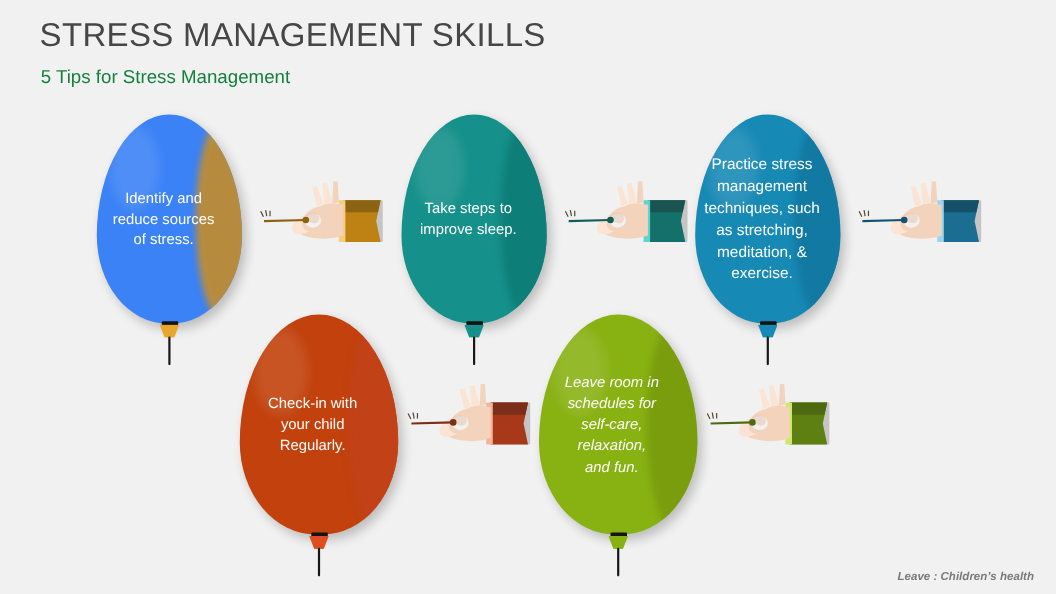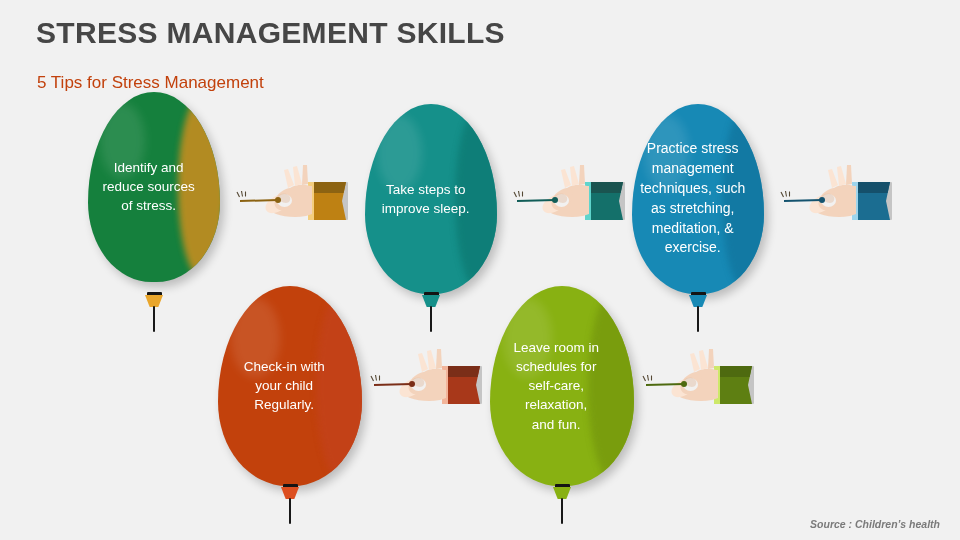--- a/index.html
+++ b/index.html
@@ -19,21 +19,21 @@
     inset: 0;
     width: 960px;
     height: 540px;
     background: #f1f1f1;
   }
   .title {
     position: absolute;
     left: 36px;
     top: 16px;
     font-size: 30px;
-    font-weight: bold;
+    font-weight: normal;
     letter-spacing: 0.3px;
     color: #464646;
     white-space: nowrap;
   }
   .subtitle {
     position: absolute;
     left: 37px;
     top: 60px;
     font-size: 17px;
     font-weight: normal;
@@ -131,25 +131,25 @@
     top: 0;
     overflow: visible;
   }
 </style>
 </head>
 <body style="background: rgb(241, 241, 241);">
 
 <div class="slide" style="background: rgb(241, 241, 241);">
 
   <div class="title" style="color: rgb(70, 70, 70);">STRESS MANAGEMENT SKILLS</div>
-  <div class="subtitle" style="color: #c2410c; margin-top: 13px;">5 Tips for Stress Management</div>
+  <div class="subtitle" style="color: #15803d;">5 Tips for Stress Management</div>
 
   <div id="balloon-layer">
       <div class="balloon-wrap">
-        <div class="balloon" style="left: 88px; top: 92px; width: 132px; height: 190px; background: #15803d;">
+        <div class="balloon" style="left: 88px; top: 104px; width: 132px; height: 190px; background: #3b82f6;">
           <div class="shade" style="background: rgb(206, 142, 30); opacity: 0.85;"></div>
           <div class="gloss"></div>
           <div class="balloon-text" style="font-size: 13.5px;">Identify and
 reduce sources
 of stress.</div>
         </div>
         <div class="knot-bar" style="left: 146.5px; top: 292px;"></div>
         <div class="knot" style="left: 145px; top: 295px; background: rgb(233, 166, 44);"></div>
         <div class="string" style="left: 153.1px; top: 306px;"></div>
         <div class="hand-group" style="left: 238px; top: 156px;">
@@ -380,21 +380,21 @@
       <line x1="3.5" y1="35" x2="4.5" y2="40.5"></line>
       <line x1="7.5" y1="35.5" x2="7.5" y2="40.5"></line>
     </g>
   </svg>
         </div>
       </div>
       <div class="balloon-wrap">
         <div class="balloon" style="left: 490px; top: 286px; width: 144px; height: 200px; background: rgb(136, 177, 18);">
           <div class="shade" style="background: rgb(119, 154, 14); opacity: 0.85;"></div>
           <div class="gloss"></div>
-          <div class="balloon-text" style="font-size: 13.5px;">Leave room in
+          <div class="balloon-text" style="font-size: 13.5px; font-style: italic;">Leave room in
 schedules for
 self-care,
 relaxation,
 and fun.</div>
         </div>
         <div class="knot-bar" style="left: 554.5px; top: 484px;"></div>
         <div class="knot" style="left: 553px; top: 487px; background: rgb(136, 177, 18);"></div>
         <div class="string" style="left: 561.1px; top: 498px;"></div>
         <div class="hand-group" style="left: 644px; top: 340px;">
   <svg width="120" height="80" viewBox="0 0 120 80" xmlns="http://www.w3.org/2000/svg">
@@ -440,14 +440,14 @@
     <g stroke="#3a2b14" stroke-width="1.1" opacity="0.85" fill="none">
       <line x1="-1" y1="36" x2="1.5" y2="41"></line>
       <line x1="3.5" y1="35" x2="4.5" y2="40.5"></line>
       <line x1="7.5" y1="35.5" x2="7.5" y2="40.5"></line>
     </g>
   </svg>
         </div>
       </div>
     </div>
 
-  <div class="source" style="color: rgb(122, 122, 122);">Source : Children’s health</div>
+  <div class="source" style="color: rgb(122, 122, 122);">Leave : Children’s health</div>
 </div>
 
 </body></html>

